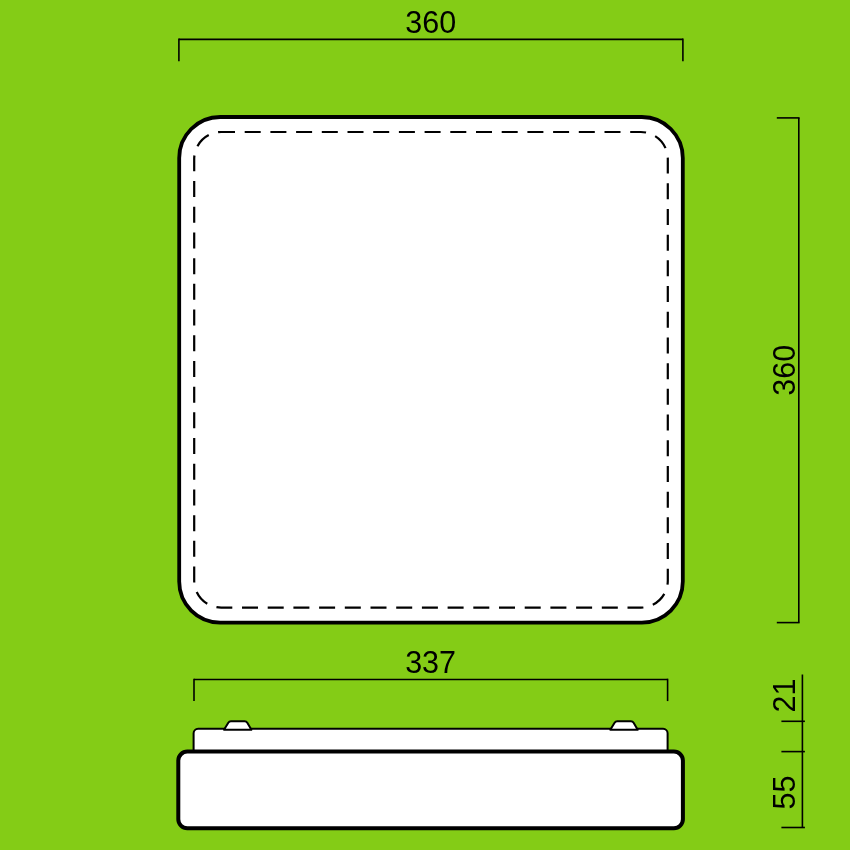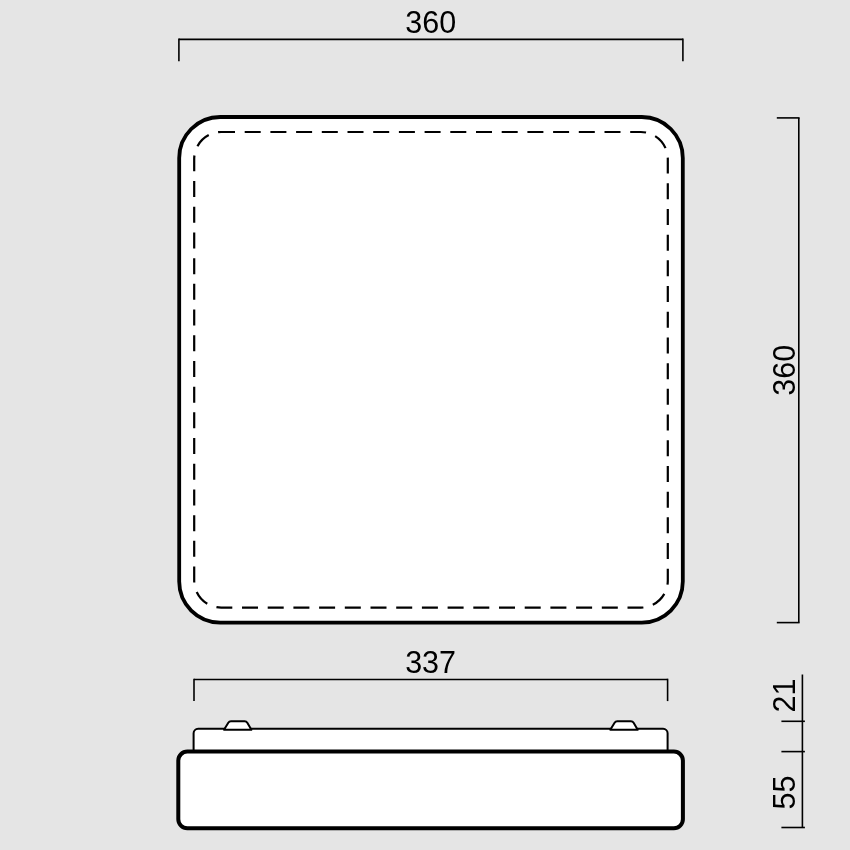--- a/index.html
+++ b/index.html
@@ -1,16 +1,16 @@
 <!DOCTYPE html>
 <html><head>
 <meta charset="utf-8">
 <style>
   html,body{margin:0;padding:0;background:#ffffff;}
-  .page{position:relative;width:850px;height:850px;background:#e5e5e5;overflow:hidden;}
+  .page{position:relative;width:850px;height:850px;background:#84cc16;overflow:hidden;}
   svg{display:block;}
   text{font-family:"Liberation Sans", sans-serif;fill:#000000;}
 </style>
 </head>
 <body>
 <div class="page">
 <svg width="850" height="850" viewBox="0 0 850 850">
 
   <g>
     <rect x="179.2" y="117" width="503.6" height="505.6" rx="41" ry="41" fill="#ffffff" stroke="#000000" stroke-width="3.8"></rect>

